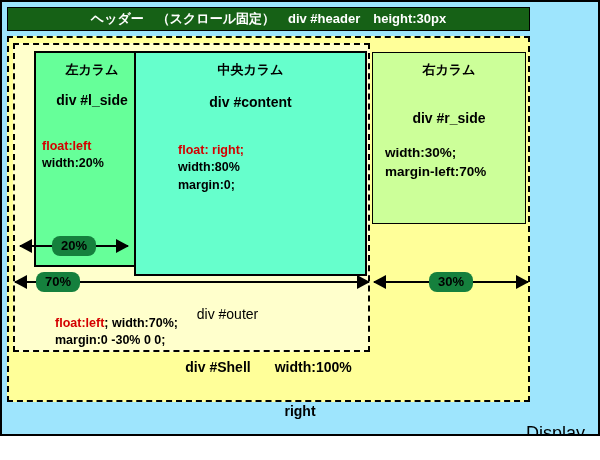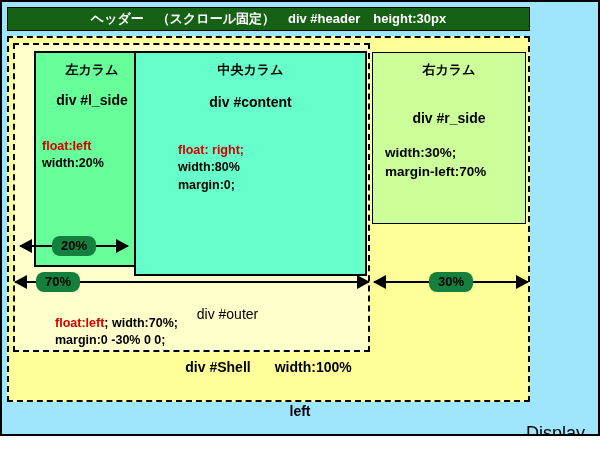--- a/index.html
+++ b/index.html
@@ -139,17 +139,17 @@
 
   <div id="outer-css" class="abs css-block">
     <span class="red">float:left</span><span>; width:70%;</span><br>
     <span>margin:0 -30% 0 0;</span>
   </div>
 
   <div id="shell-label" class="abs">
     <span>div #Shell</span><span class="gap">width:100%</span>
   </div>
 
-  <div id="body-label" class="abs">left</div>
+  <div id="body-label" class="abs">right</div>
 
   <div id="display-label" class="abs">Display</div>
 
 </div>
 
 </body></html>

